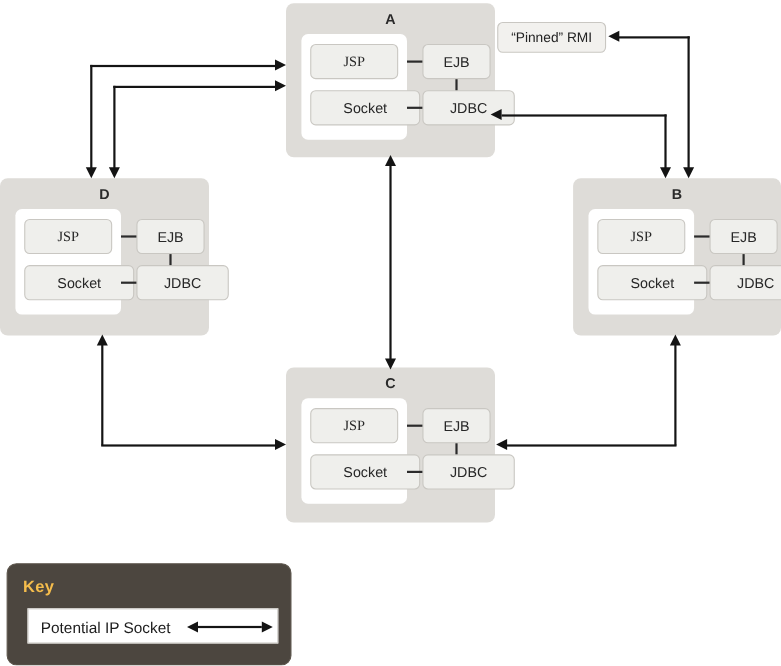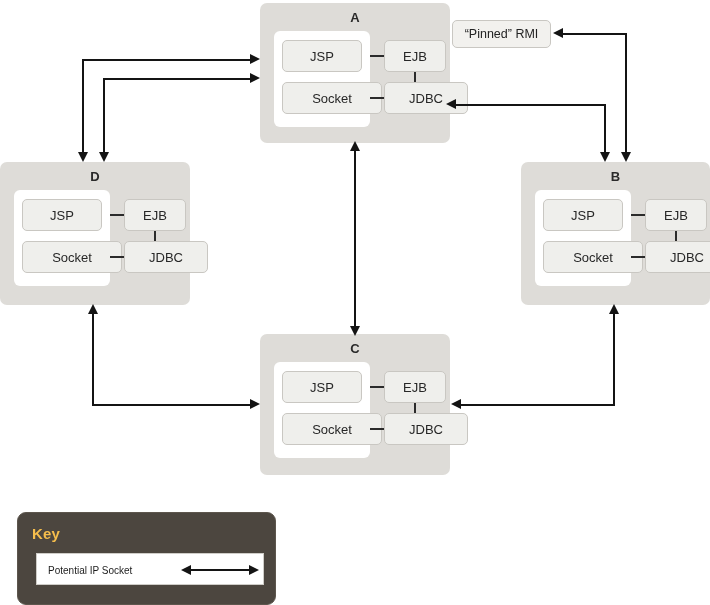--- a/index.html
+++ b/index.html
@@ -31,21 +31,21 @@
   }
   .cell{
     position:absolute;
     background:#efefec;
     border:1px solid #c9c7c2;
     border-radius:5px;
     box-sizing:border-box;
     display:flex;align-items:center;justify-content:center;
     font-size:13px;color:#272727;
   }
-  .cell.jsp{left:8px;top:9px;width:80px;height:32px;}
+  .cell.jsp{left:8px;top:9px;width:80px;height:32px;font-family:Liberation Serif, serif;}
   .cell.socket{left:8px;top:51px;width:100px;height:32px;}
   .cell.ejb{left:124px;top:37px;width:62px;height:32px;}
   .cell.jdbc{left:124px;top:79px;width:84px;height:32px;}
   
   .hlink{position:absolute;height:1.5px;background:#2b2b2b;}
   .hlink.top{left:110px;top:52px;width:14px;}
   .hlink.bot{left:110px;top:94px;width:14px;}
   .vlink{position:absolute;left:154px;top:69px;width:1.5px;height:10px;background:#2b2b2b;}
 
   
@@ -66,36 +66,35 @@
     box-sizing:border-box;
   }
 
   
   .key-box{
     position:absolute;left:6px;top:512px;width:259px;height:93px;
     background:#4c463f;
     border-radius:9px;
     box-sizing:border-box;
     border:1px solid #5d564d;
-    margin-left:11px;
   }
   .key-title{
     position:absolute;left:14px;top:12px;
     font-size:15px;font-weight:bold;color:#f5bd4c;
     letter-spacing:.2px;
   }
   .key-row{
     position:absolute;left:18px;top:40px;width:228px;height:32px;
     background:#ffffff;border:1px solid #cfcdc8;
     box-sizing:border-box;
   }
   .key-label{
     position:absolute;left:11px;top:0;height:32px;
     display:flex;align-items:center;
-    font-size:10px;color:#1c1c1c;
+    font-size:14px;color:#1c1c1c;
   }
   .key-arrow{position:absolute;right:14px;top:15px;width:58px;height:2px;background:#141414;}
   .key-arrow .arrow{top:-4.5px;}
   .key-arrow .arrow.left{left:-10px;}
   .key-arrow .arrow.right{right:-10px;}
 </style>
 </head>
 <body>
 
 <div id="diagram">

